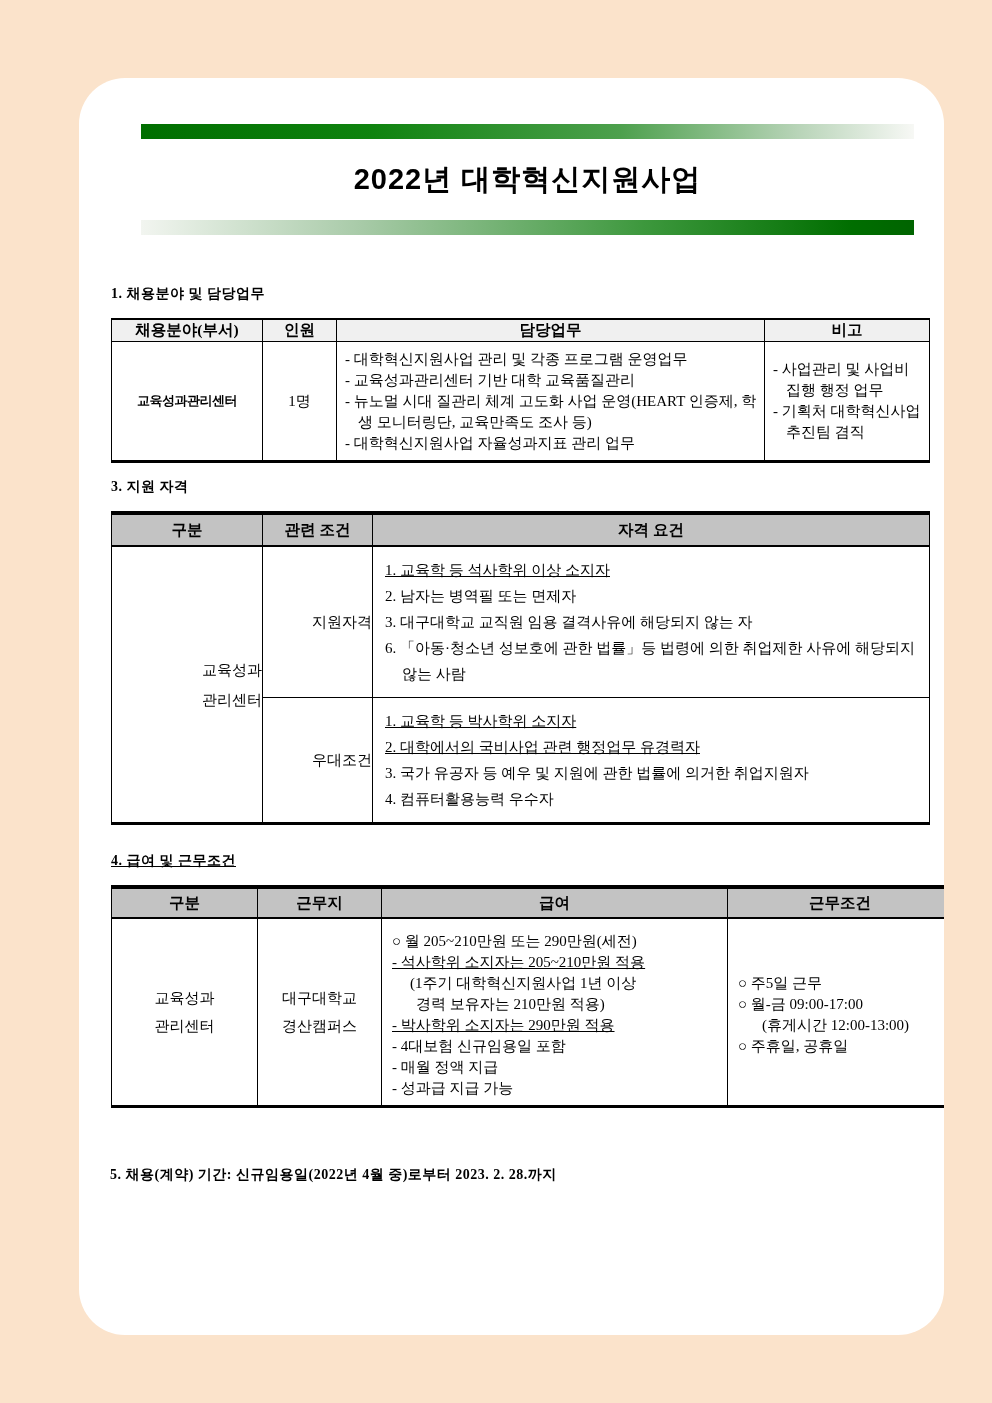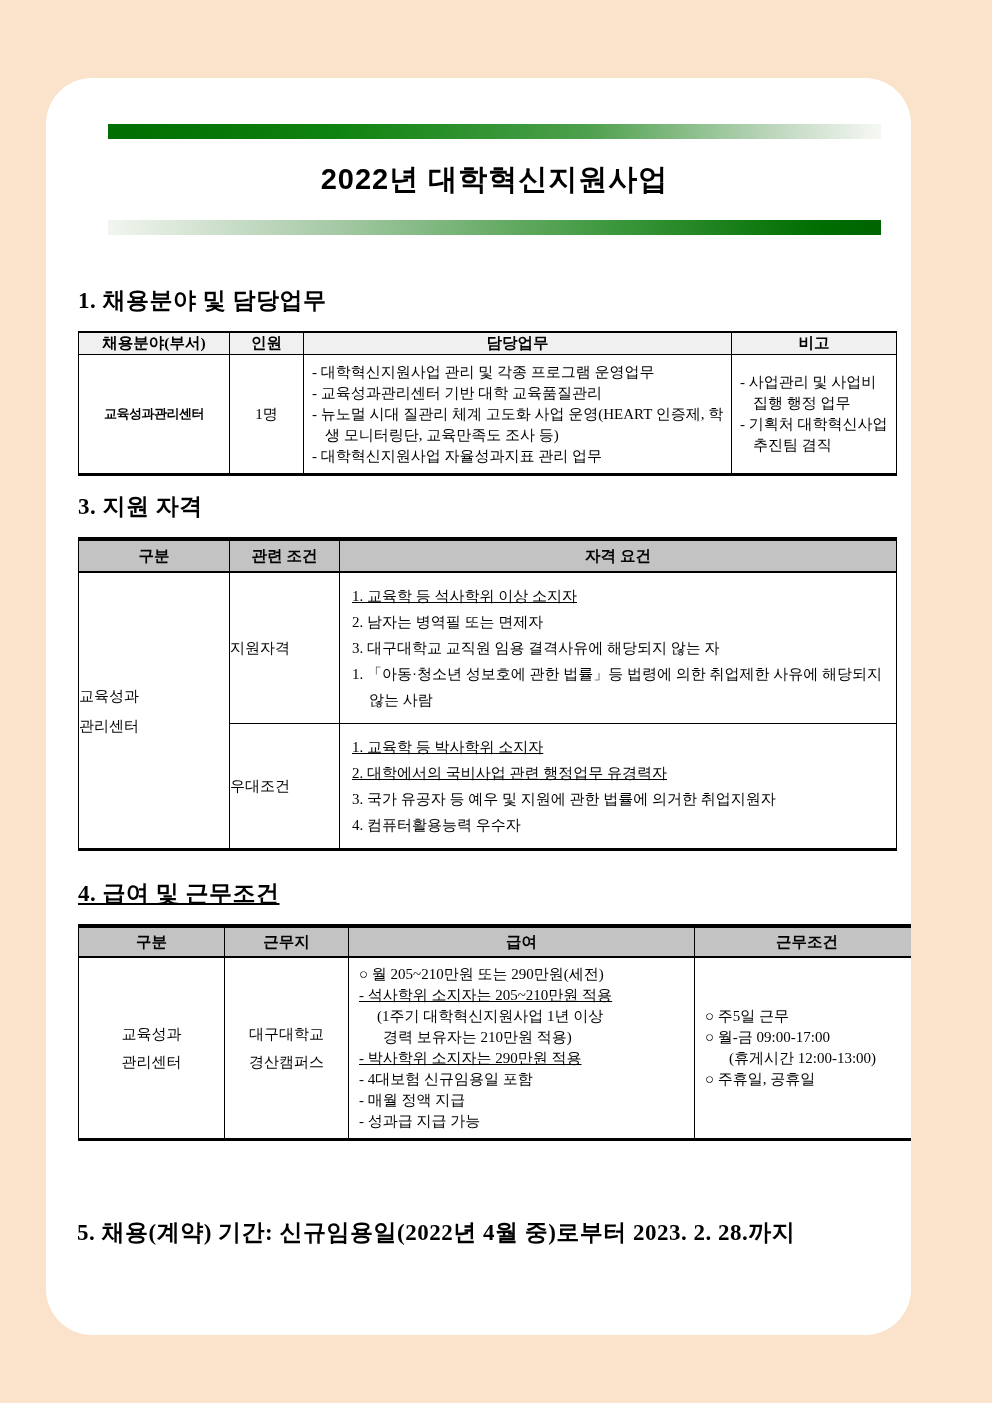--- a/index.html
+++ b/index.html
@@ -5,72 +5,72 @@
   * { margin:0; padding:0; box-sizing:border-box; }
   html,body { width:992px; }
   body {
     height:1403px;
     background:#fbe3cb;
     font-family:"Liberation Serif","DejaVu Serif",serif;
     color:#000;
     position:relative;
   }
   .panel {
-    position:absolute; left:46px; top:78px;
+    position:absolute; left:79px; top:78px;
     width:865px; height:1257px;
     background:#ffffff;
     border-radius:46px;
     overflow:hidden;
     padding-top:46px;
   }
   .bar { height:15px; margin-left:62px; width:773px; }
   .bar-top    { background:linear-gradient(90deg,#006e00 0%,#0f830f 30%,#4da04d 62%,#b8d4b8 85%,#f7f8f5 100%); }
   .bar-bottom { background:linear-gradient(90deg,#f2f5f0 0%,#a9cba9 28%,#3d983d 65%,#006e00 92%,#006400 100%); margin-top:20px; }
   .title-wrap { margin-left:62px; width:773px; text-align:center;
     font-family:"Liberation Sans","DejaVu Sans",sans-serif; font-weight:bold; }
   .title-line { font-size:29px; letter-spacing:1px; }
   .title-line.l1 { margin-top:21px; }
   .title-line.l2 { margin-top:24px; }
 
   .content { margin-left:32px; width:820px; }
-  .sec-head { font-size:23px; font-weight:bold; letter-spacing:0.5px; }
+  .sec-head { font-size:14px; font-weight:bold; letter-spacing:0.5px; }
   .sh1 { margin-top:50px; }
   .sh2 { margin-top:23px; }
   .sh3 { margin-top:15px; }
   .sh4 { margin-top:27px;text-decoration:underline; }
-  .sh5 { margin-top:76px; margin-left:-1px; }
+  .sh5 { margin-top:58px; margin-left:-1px; }
 
   table { border-collapse:collapse; table-layout:fixed; margin-top:15px; }
   td,th { border:1.5px solid #000; font-size:15px; vertical-align:middle; }
   th { font-weight:bold; text-align:center; }
 
   
   .t1 { width:818px; border-top:2.5px solid #000; border-bottom:3px solid #000; }
   .t1 th { background:#f0f0f0; height:20px; font-size:15.5px; }
   .t1 td { height:120px; }
   .t1 .c-dept { font-weight:bold; text-align:center; font-size:13px; letter-spacing:-0.5px; }
   .t1 .c-cnt  { text-align:center; }
   .t1 .c-list { padding:6px 4px 6px 8px; vertical-align:middle; }
   .t1 .li { line-height:21px; padding-left:13px; text-indent:-13px; }
 
   
   .t2 { width:818px; border-top:4px solid #000; border-bottom:3px solid #000; }
   .t2 th { background:#c3c3c3; height:33px; font-size:15.5px; border-bottom:2.5px solid #000; }
-  .t2 .c-grp, .t2 .c-lbl { text-align:left; line-height:30px; }
+  .t2 .c-grp, .t2 .c-lbl { text-align:right; line-height:30px; }
   .t2 .c-items { padding:10px 6px 10px 12px; }
   .t2 .li { line-height:26px; padding-left:17px; text-indent:-17px; }
   .em { font-weight:normal; text-decoration:underline; }
   .u  { text-decoration:underline; }
 
   
   .t3 { width:841px; border-top:4px solid #000; border-bottom:3px solid #000; }
   .t3 th { background:#c3c3c3; height:31px; font-size:15.5px; border-bottom:2.5px solid #000; }
   .t3 td { height:162px; }
   .t3 .c-ctr { text-align:center; line-height:28px; }
-  .t3 .c-list { padding:6px 2px 6px 10px; vertical-align:middle; }
+  .t3 .c-list { padding:12px 2px 6px 10px; vertical-align:middle; }
   .t3 .li { line-height:21px; padding-left:14px; text-indent:-14px; }
   .t3 .li.circ { padding-left:22px; text-indent:-22px; }
   .t3 .li.ind1 { padding-left:18px; text-indent:0; }
   .t3 .li.ind2 { padding-left:24px; text-indent:0; }
 </style>
 </head>
 <body>
 
 <div class="panel">
 
@@ -134,21 +134,21 @@
       <tr>
         <td class="c-grp" rowspan="2">
           <div>교육성과</div>
           <div>관리센터</div>
         </td>
         <td class="c-lbl">지원자격</td>
         <td class="c-items">
           <div class="li em">1. 교육학 등 석사학위 이상 소지자</div>
           <div class="li">2. 남자는 병역필 또는 면제자</div>
           <div class="li">3. 대구대학교 교직원 임용 결격사유에 해당되지 않는 자</div>
-          <div class="li">1. 「아동·청소년 성보호에 관한 법률」등 법령에 의한 취업제한 사유에 해당되지 않는 사람</div>
+          <div class="li">6. 「아동·청소년 성보호에 관한 법률」등 법령에 의한 취업제한 사유에 해당되지 않는 사람</div>
         </td>
       </tr>
       <tr>
         <td class="c-lbl">우대조건</td>
         <td class="c-items">
           <div class="li em">1. 교육학 등 박사학위 소지자</div>
           <div class="li em">2. 대학에서의 국비사업 관련 행정업무 유경력자</div>
           <div class="li">3. 국가 유공자 등 예우 및 지원에 관한 법률에 의거한 취업지원자</div>
           <div class="li">4. 컴퓨터활용능력 우수자</div>
         </td>

